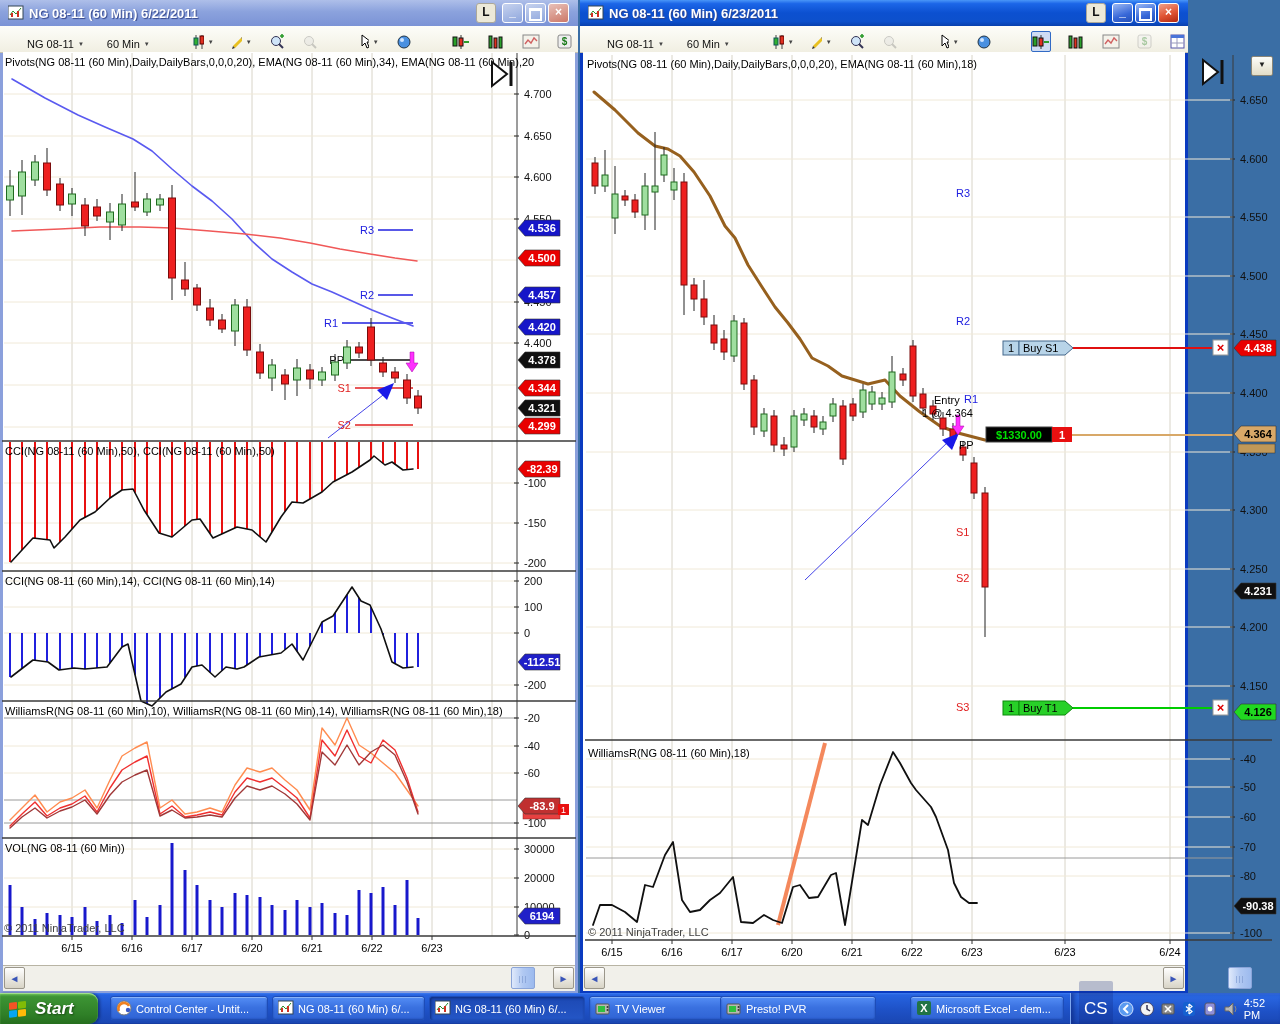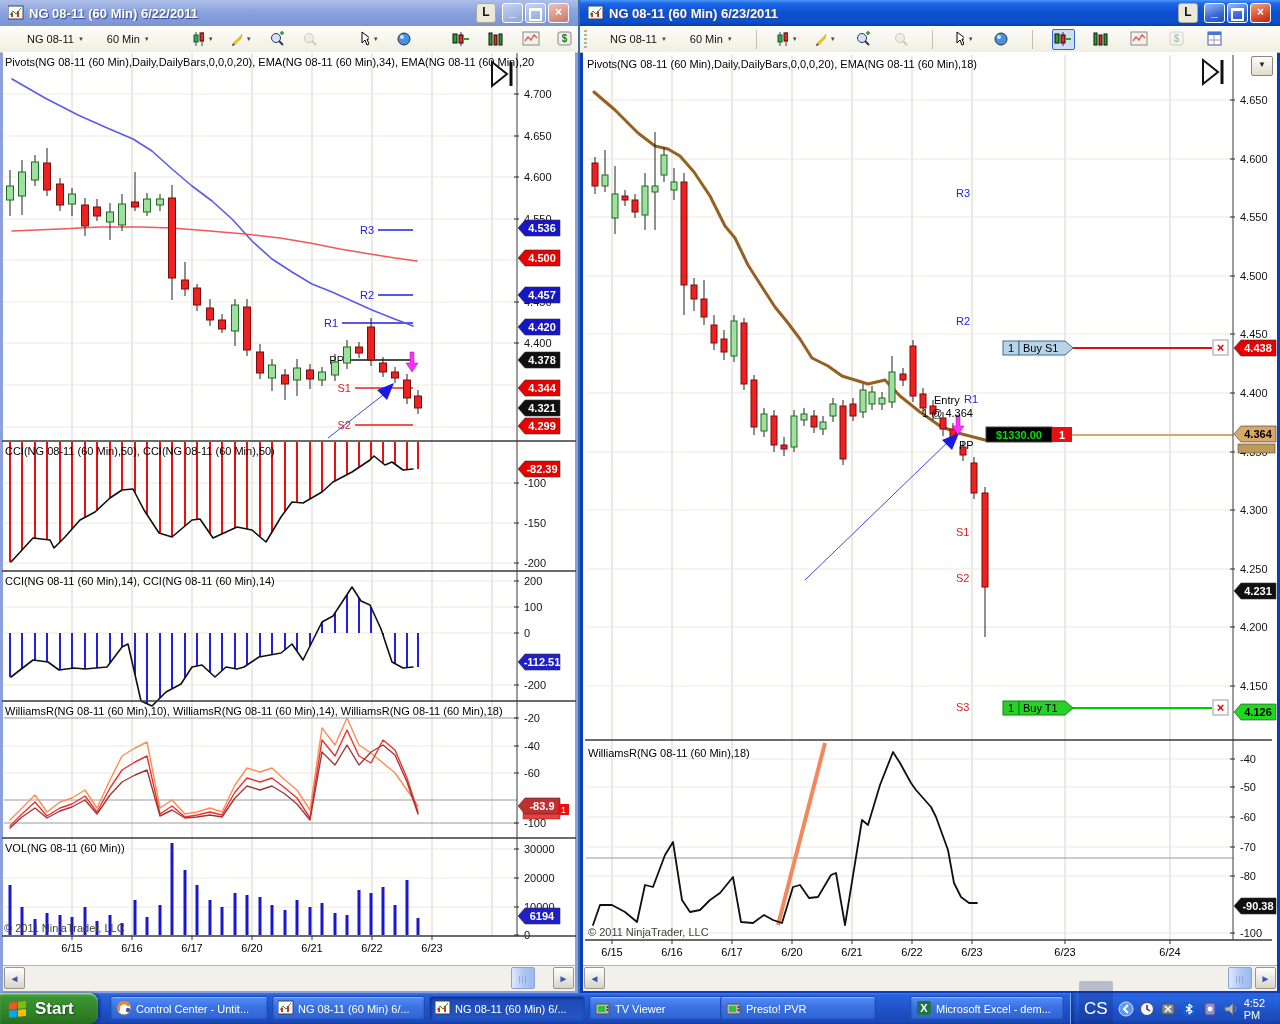--- a/index.html
+++ b/index.html
@@ -1,37 +1,37 @@
 <!DOCTYPE html>
 <html><head>
 <meta charset="utf-8">
 <style>
   html,body{margin:0;padding:0}
   body{width:1280px;height:1024px;overflow:hidden;position:relative;background:#3a6ea5;
        font-family:"Liberation Sans",sans-serif;-webkit-font-smoothing:none}
   .window{position:absolute;top:0;height:993px}
   #win-left{left:0;width:578px;background:#8ba0dc}
-  #win-right{left:580px;width:700px;background:#0a3bc0}
+  #win-right{left:580px;width:608px;background:#0a3bc0}
   .titlebar{height:26px;display:flex;align-items:center;padding:0 6px}
   #win-left .titlebar{background:linear-gradient(180deg,#aebfe9 0%,#8ba2dd 45%,#7b93d6 100%)}
   #win-right .titlebar{background:linear-gradient(180deg,#4a96f8 0%,#1c66e8 14%,#0c50d0 50%,#0d50cc 82%,#0940ae 100%)}
   .title-text{color:#fff;font-weight:bold;font-size:13px;text-shadow:1px 1px 1px #33458a;padding-left:3px;
       white-space:nowrap;overflow:hidden;flex:1}
   .win-icon{width:16px;height:16px;margin:0 2px;flex:none}
   .tb-buttons{margin-left:auto;display:flex;gap:2px;padding-right:3px}
   .wbtn{width:21px;height:20px;border:1px solid #fff;border-radius:3px;color:#fff;font-weight:bold;
         text-align:center;line-height:17px;font-size:12px;box-sizing:border-box}
   .wbtn.link{background:#ece9d8;color:#111;border-color:#aca899;width:20px;margin-right:4px}
   .active .wbtn.std{background:linear-gradient(160deg,#9ab8f4,#3868d8 60%,#2450b8)}
   .active .wbtn.close{background:linear-gradient(160deg,#f0a088,#e05434 55%,#b02810)}
   .inactive .wbtn.std{background:linear-gradient(160deg,#c6d2ee,#8ea6dd)}
   .inactive .wbtn.close{background:linear-gradient(160deg,#e8c0b8,#cc7868)}
   .wbtn .maxglyph{display:inline-block;width:9px;height:8px;border:2px solid #fff;border-top-width:3px;margin-top:4px}
   .toolbar{height:26px;background:linear-gradient(#fdfdf9,#f1efe2);border-bottom:1px solid #c6c2b2;
-           display:flex;align-items:center;gap:15px;padding:0 2px}
+           display:flex;align-items:flex-end;gap:15px;padding:0 2px}
   .grip{width:3px;height:18px;margin:0 4px 0 2px;
         background:repeating-linear-gradient(180deg,#b4b09e 0 2px,rgba(0,0,0,0) 2px 4px)}
   .tb-field{display:flex;align-items:center;font-size:11px;color:#111;padding:2px 4px;white-space:nowrap}
   .dd-arrow{font-size:6px;color:#444;margin-left:4px}
   .tb-sep{width:1px;height:19px;background:#c4c0b0;margin:0 4px}
   .tb-icon{width:23px;height:21px;display:flex;align-items:center;justify-content:center;
            border:1px solid rgba(0,0,0,0);border-radius:2px;box-sizing:border-box}
   .tb-icon.selected{background:#cfdcf3;border-color:#316ac5}
   .tb-icon.disabled{opacity:.35}
   .client{position:absolute;left:3px;right:3px;top:52px;bottom:2px;background:#fff;overflow:hidden}
@@ -45,21 +45,21 @@
             background:linear-gradient(90deg,#dfe9fb,#b0c8f2 50%,#9cbaee);box-sizing:border-box;
             display:flex;align-items:center;justify-content:center;color:#7e9ad0;font-size:8px;letter-spacing:1px}
   #chart-overlay{position:absolute;left:0;top:0;z-index:5;pointer-events:none}
   svg text{font-family:"Liberation Sans",sans-serif}
   #corner-dd{position:absolute;left:1251px;top:56px;width:20px;height:18px;background:linear-gradient(#fdfdf9,#e2ddc8);
      border:1px solid #8a8678;border-radius:2px;z-index:6;font-size:8px;color:#222;text-align:center;line-height:16px}
   #taskbar{position:absolute;left:0;bottom:0;width:1280px;height:31px;z-index:20;
      background:linear-gradient(#3e7cf0 0%,#2663e0 6%,#1e51c6 55%,#1a47b4 95%,#15389a 100%)}
   #start{position:absolute;left:0;top:0;width:98px;height:31px;border-radius:0 9px 9px 0;
      background:linear-gradient(#6cc45a 0%,#3d9434 12%,#2f7f27 70%,#256e1e 100%);
-     box-shadow:inset 0 1px 1px #a8e492,2px 0 3px rgba(0,0,30,.4);color:#fff;font-weight:bold;
+     box-shadow:inset 0 1px 1px #a8e492,2px 0 3px rgba(0,0,30,.4);color:#fff;font-style:italic;font-weight:bold;
      font-size:17px;display:flex;align-items:center;gap:6px;padding-left:7px;box-sizing:border-box;
      text-shadow:1px 1px 2px #1a4a12}
   .task-btn{position:absolute;top:3px;height:25px;border-radius:3px;border:1px solid #1d4cb8;
      background:linear-gradient(#548ef6 0%,#3a71e0 45%,#2f63d4 100%);
      box-shadow:inset 0 1px 0 #8ab4f8,inset 0 -1px 2px #1b46a8;color:#fff;font-size:11px;display:flex;
      align-items:center;gap:4px;padding:0 5px;overflow:hidden;white-space:nowrap;box-sizing:border-box}
   .task-btn.active{background:linear-gradient(#1d49b4,#2456c6);box-shadow:inset 1px 1px 3px #0d2a78}
   .task-btn .tlabel{overflow:hidden;text-overflow:ellipsis}
   #tray{position:absolute;right:0;top:0;height:31px;width:210px;display:flex;align-items:center;gap:5px;
      background:linear-gradient(#3e7cf0 0%,#2a68e4 8%,#1e51c6 60%,#1a47b4 100%);

